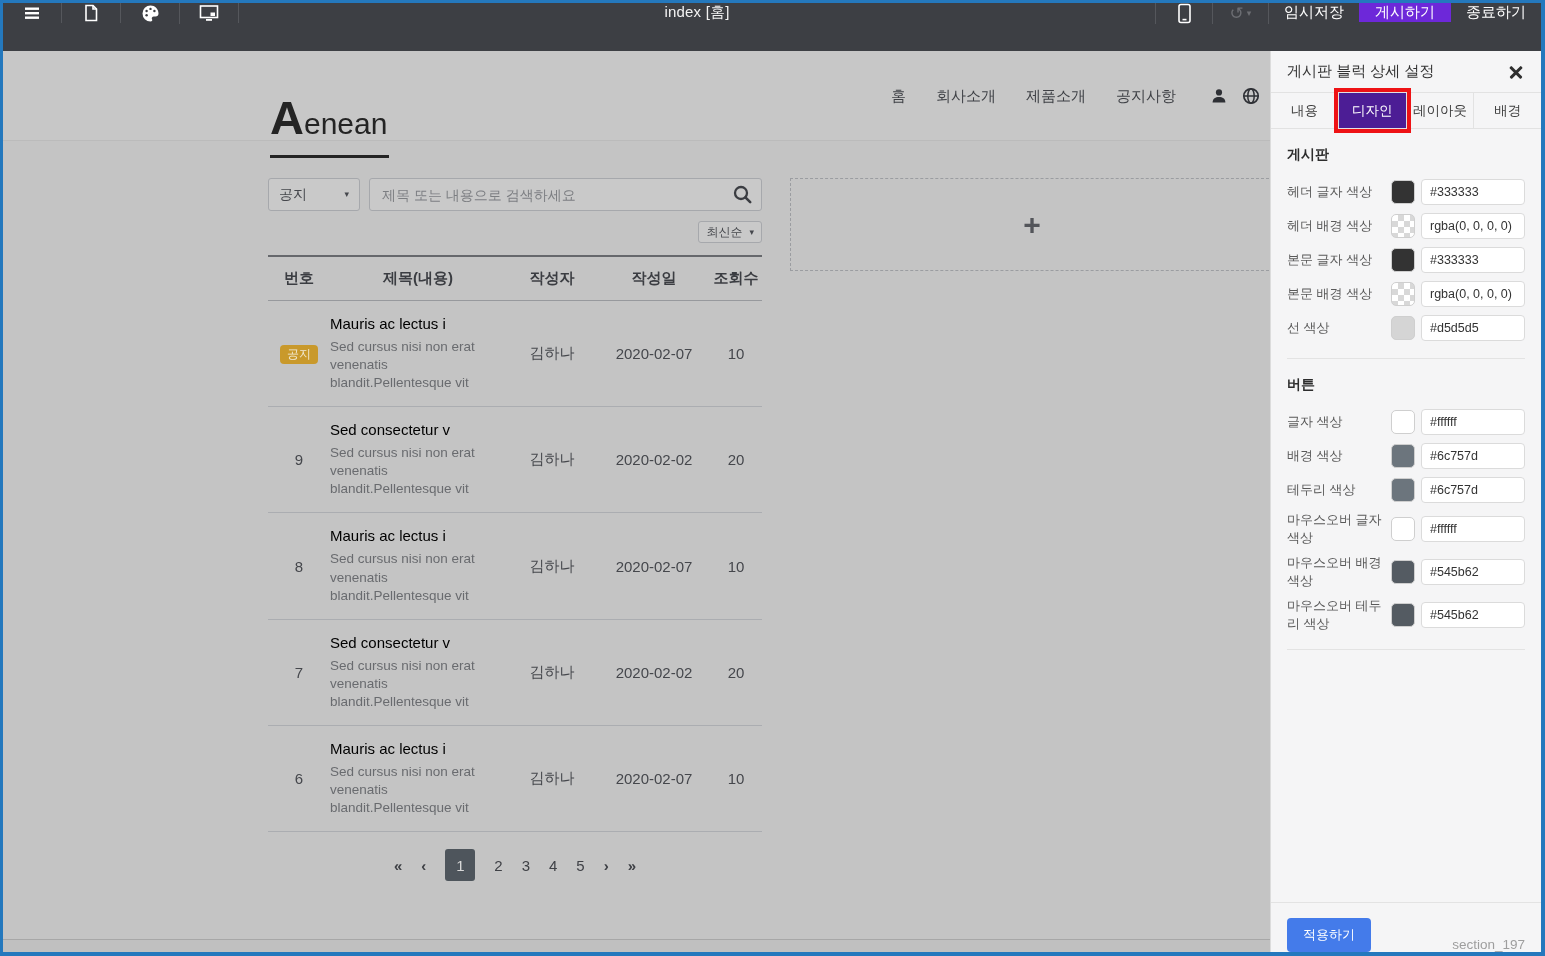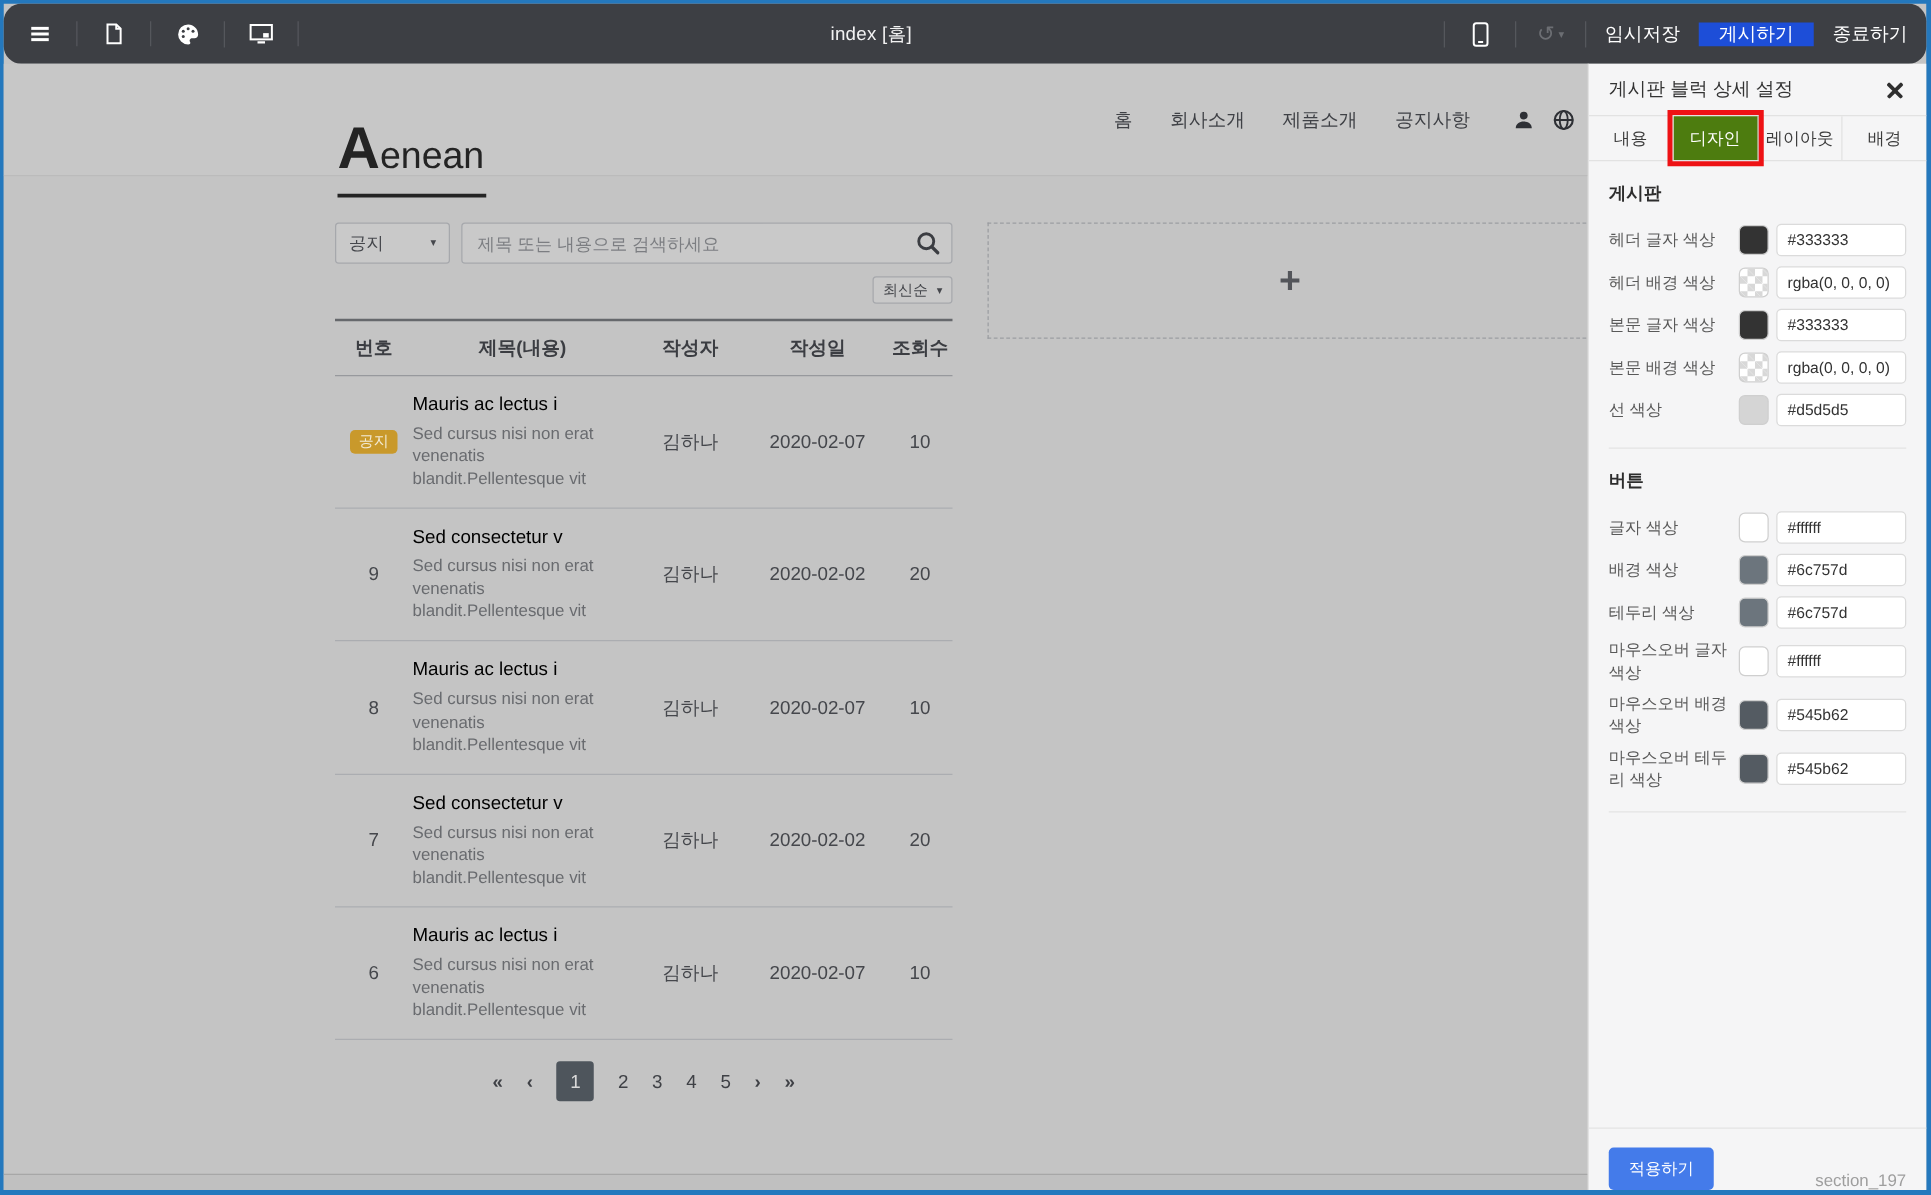--- a/index.html
+++ b/index.html
@@ -6,31 +6,31 @@
   html,body { width:1545px; height:956px; }
   body {
     font-family:"Liberation Sans", sans-serif;
     background:#2478bd;            
     position:relative; overflow:hidden;
   }
   .app { position:absolute; left:3px; top:3px; right:4px; bottom:4px;
          display:flex; flex-direction:column; background:#c4c4c4; }
 
   
-  .topbar { height:48px; background:#3d3f44; display:flex; align-items:center; flex:none; color:#fff;border-radius:14px; }
+  .topbar { height:48px; background:#3d3f44; display:flex; align-items:flex-start; flex:none; color:#fff; }
   .tb-icon { width:59px; display:flex; align-items:center; justify-content:center;
              border-right:1px solid #55575c; cursor:pointer; }
   .tb-title { flex:1; display:flex; align-items:center; justify-content:center;
               font-size:15px; color:#f2f2f2; letter-spacing:.2px; }
   .tb-cell { display:flex; align-items:center; justify-content:center; }
   .tb-cell.phone { width:58px; border-left:1px solid #55575c; border-right:1px solid #55575c; }
   .tb-cell.undo  { width:56px; border-right:1px solid #55575c; color:#6c6e73; font-size:17px; gap:3px; }
   .tb-btn { width:90px; display:flex; align-items:center; justify-content:center;
             font-size:15px; color:#fff; cursor:pointer; }
-  .tb-btn.publish { width:92px; background:#1d4ed8; }
+  .tb-btn.publish { width:92px; background:#6d28d9; }
   .caret { font-size:9px; line-height:1; }
 
   
   .main { flex:1; display:flex; min-height:0; }
   .canvas { position:relative; flex:1; background:#c4c4c4; overflow:hidden; color:#45474c; }
 
   .site-header { position:absolute; left:0; right:0; top:0; height:90px;
                  background:#c7c7c7; border-bottom:1px solid #bbbbbb; }
   .logo { position:absolute; left:267px; top:32px; font-size:30px; color:#242424;
           border-bottom:3px solid #242424; padding:0 2px 1px 0; line-height:1.5; }
@@ -94,21 +94,21 @@
   .close-x::before, .close-x::after { content:""; position:absolute; left:1px; right:1px; top:8px;
       height:2.6px; background:#2f2f2f; border-radius:1px; }
   .close-x::before { transform:rotate(45deg); }
   .close-x::after  { transform:rotate(-45deg); }
 
   .panel-tabs { display:flex; height:37px; border-top:1px solid #e2e2e2;
                 border-bottom:1px solid #e2e2e2; flex:none; }
   .tab { flex:1; display:flex; align-items:center; justify-content:center; font-size:13.5px;
          color:#3c3c3c; border-right:1px solid #e2e2e2; cursor:pointer; position:relative; }
   .tab:last-child { border-right:none; }
-  .tab.active { background:#4d7c0f; color:#fff; }
+  .tab.active { background:#4c1d95; color:#fff; }
   .red-annot { position:absolute; left:-5px; right:-5px; top:-5px; bottom:-5px;
                border:4px solid #ee1215; z-index:5; pointer-events:none; }
 
   .panel-body { flex:1; padding:17px 16px 0; overflow:hidden; }
   .sect-heading { font-size:14px; font-weight:700; color:#2d2d2d; margin-bottom:15px; }
   .prow { display:flex; align-items:center; margin-bottom:8px; min-height:26px; }
   .prow label { flex:1; font-size:13px; color:#595959; line-height:1.35; padding-right:6px; }
   .swatch { width:24px; height:24px; flex:none; border:1px solid #cfcfcf; border-radius:5px;
             margin-right:6px; cursor:pointer; background:#fff; }
   .swatch.checker {

